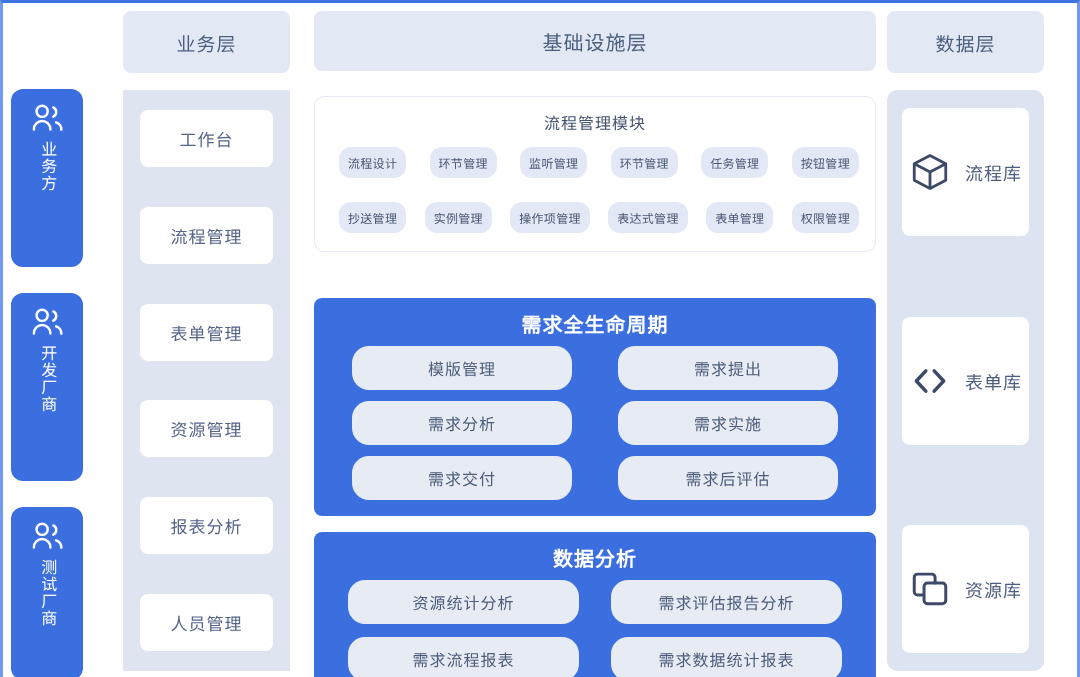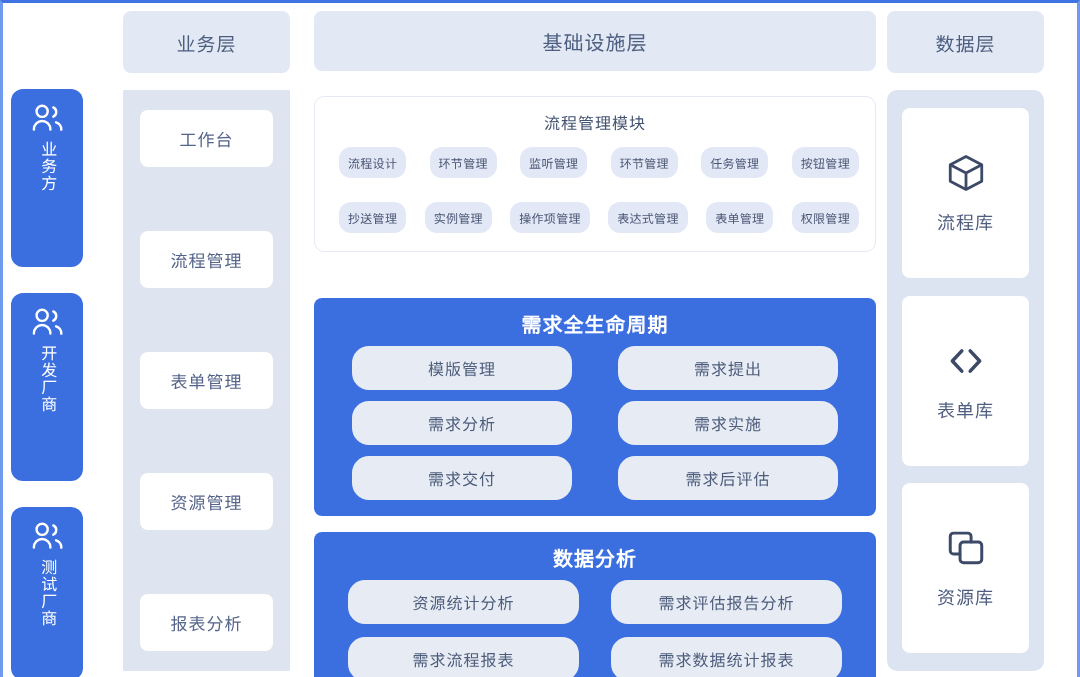--- a/index.html
+++ b/index.html
@@ -195,23 +195,23 @@
     border-radius: 10px;
     height: 581px;
     padding: 18px 15px;
     display: flex;
     flex-direction: column;
     justify-content: space-between;
   }
   .data-item {
     background: #ffffff;
     border-radius: 8px;
-    height: 170px;
-    display: flex;
-    flex-direction: column;
+    height: 128px;
+    display: flex;
+    flex-direction: row;
     align-items: center;
     justify-content: center;
     gap: 14px;
     cursor: pointer;
     font-family: Liberation Serif, serif;
   }
   .data-icon { width: 42px; height: 42px; display: block; }
   .data-label {
     color: #4f5e7f;
     font-size: 18px;
@@ -258,20 +258,21 @@
   </div>
 
   <div class="biz-col">
     <div class="col-header">业务层</div>
     <div class="biz-body">
       <div class="biz-item">工作台</div>
       <div class="biz-item">流程管理</div>
       <div class="biz-item">表单管理</div>
       <div class="biz-item">资源管理</div>
       <div class="biz-item">报表分析</div>
+      <div class="biz-item">人员管理</div>
     </div>
   </div>
 
   <div class="infra-col">
     <div class="col-header infra-header">基础设施层</div>
 
     <div class="panel-flow">
       <div class="panel-flow-title">流程管理模块</div>
       <div class="tag-row">
         <span class="tag">流程设计</span>

